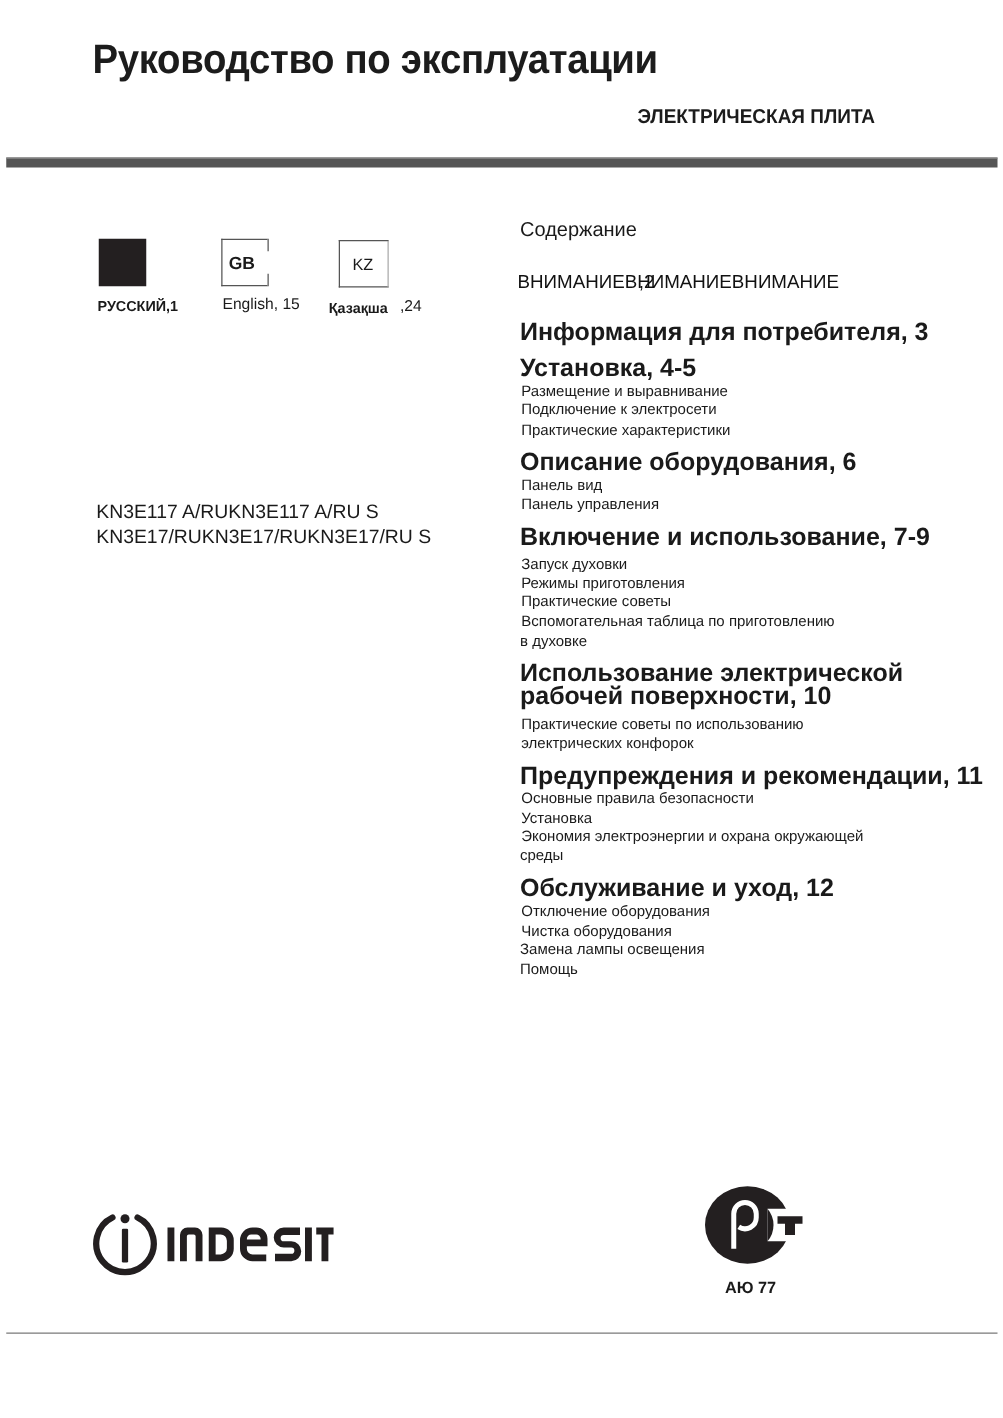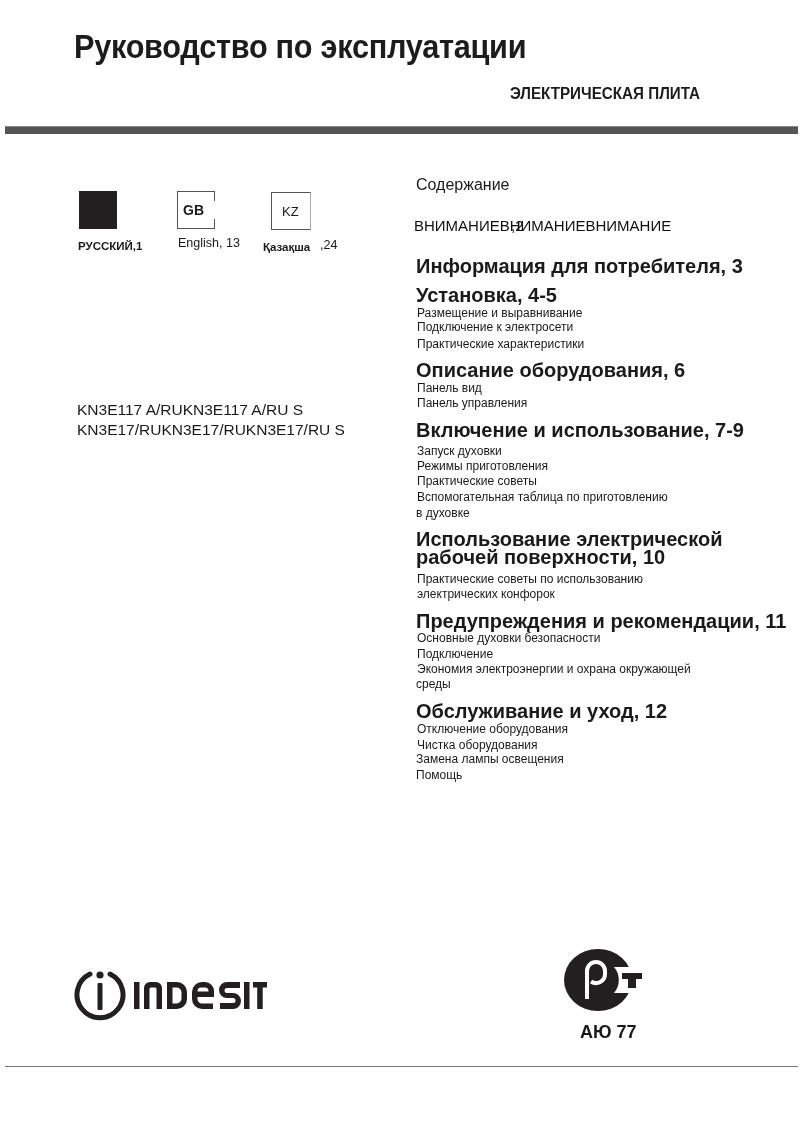--- a/index.html
+++ b/index.html
@@ -49,38 +49,38 @@
     .toc-warning {
       position: absolute; left: 414px; top: 217px; font-size: 15px; white-space: nowrap; color: #111;
     }
     .toc-warning .overlap { position: absolute; left: 97px; top: 0; }
     .sec-title { position: absolute; left: 416px; font-size: 20px; font-weight: bold; white-space: nowrap; line-height: 18px; }
     .sec-item { position: absolute; left: 417px; font-size: 12px; white-space: nowrap; line-height: 15px; color: #1a1a1a; }
 
     
     .indesit-logo { left: 72px; top: 966px; width: 195px; height: 55px; }
     .rst-logo { left: 562px; top: 947px; width: 82px; height: 66px; }
-    .rst-code { left: 580px; top: 1022px; font-size: 18px; font-weight: bold; white-space: nowrap; }
+    .rst-code { left: 580px; top: 1022px; font-size: 13px; font-weight: bold; white-space: nowrap; }
   </style>
 </head>
 <body>
 
 <div class="abs title">Руководство по эксплуатации</div>
 <div class="abs subtitle">ЭЛЕКТРИЧЕСКАЯ ПЛИТА</div>
 <div class="abs top-bar"></div>
 
 <div class="abs lang-ru-box"></div>
 <div class="abs lang-ru-label">РУССКИЙ,1</div>
 
 <div class="abs lang-gb-box">
   <span class="gap-edge-top"></span>
   <span class="gap-edge-bottom"></span>
   <span class="lang-gb-code">GB</span>
 </div>
-<div class="abs lang-gb-label">English, 13</div>
+<div class="abs lang-gb-label">English, 15</div>
 
 <div class="abs lang-kz-box">
   <span class="lang-kz-code">KZ</span>
 </div>
 <div class="abs lang-kz-label">Қазақша</div>
 <div class="abs lang-kz-page">,24</div>
 
 <div class="abs models">
   <div>KN3E117 A/RUKN3E117 A/RU S</div>
   <div>KN3E17/RUKN3E17/RUKN3E17/RU S</div>
@@ -109,22 +109,22 @@
 <div class="sec-item" style="top:474px">Практические советы</div>
 <div class="sec-item" style="top:490px">Вспомогательная таблица по приготовлению</div>
 <div class="sec-item" style="top:506px; left:416px">в духовке</div>
 
 <div class="sec-title" style="top:530px">Использование электрической</div>
 <div class="sec-title" style="top:548px">рабочей поверхности, 10</div>
 <div class="sec-item" style="top:572px">Практические советы по использованию</div>
 <div class="sec-item" style="top:587px">электрических конфорок</div>
 
 <div class="sec-title" style="top:612px">Предупреждения и рекомендации, 11</div>
-<div class="sec-item" style="top:631px">Основные духовки безопасности</div>
-<div class="sec-item" style="top:647px">Подключение</div>
+<div class="sec-item" style="top:631px">Основные правила безопасности</div>
+<div class="sec-item" style="top:647px">Установка</div>
 <div class="sec-item" style="top:662px">Экономия электроэнергии и охрана окружающей</div>
 <div class="sec-item" style="top:677px; left:416px">среды</div>
 
 <div class="sec-title" style="top:702px">Обслуживание и уход, 12</div>
 <div class="sec-item" style="top:722px">Отключение оборудования</div>
 <div class="sec-item" style="top:738px">Чистка оборудования</div>
 <div class="sec-item" style="top:752px; left:416px">Замена лампы освещения</div>
 <div class="sec-item" style="top:768px; left:416px">Помощь</div>
 
 <svg class="abs indesit-logo" viewBox="0 0 195 55">

